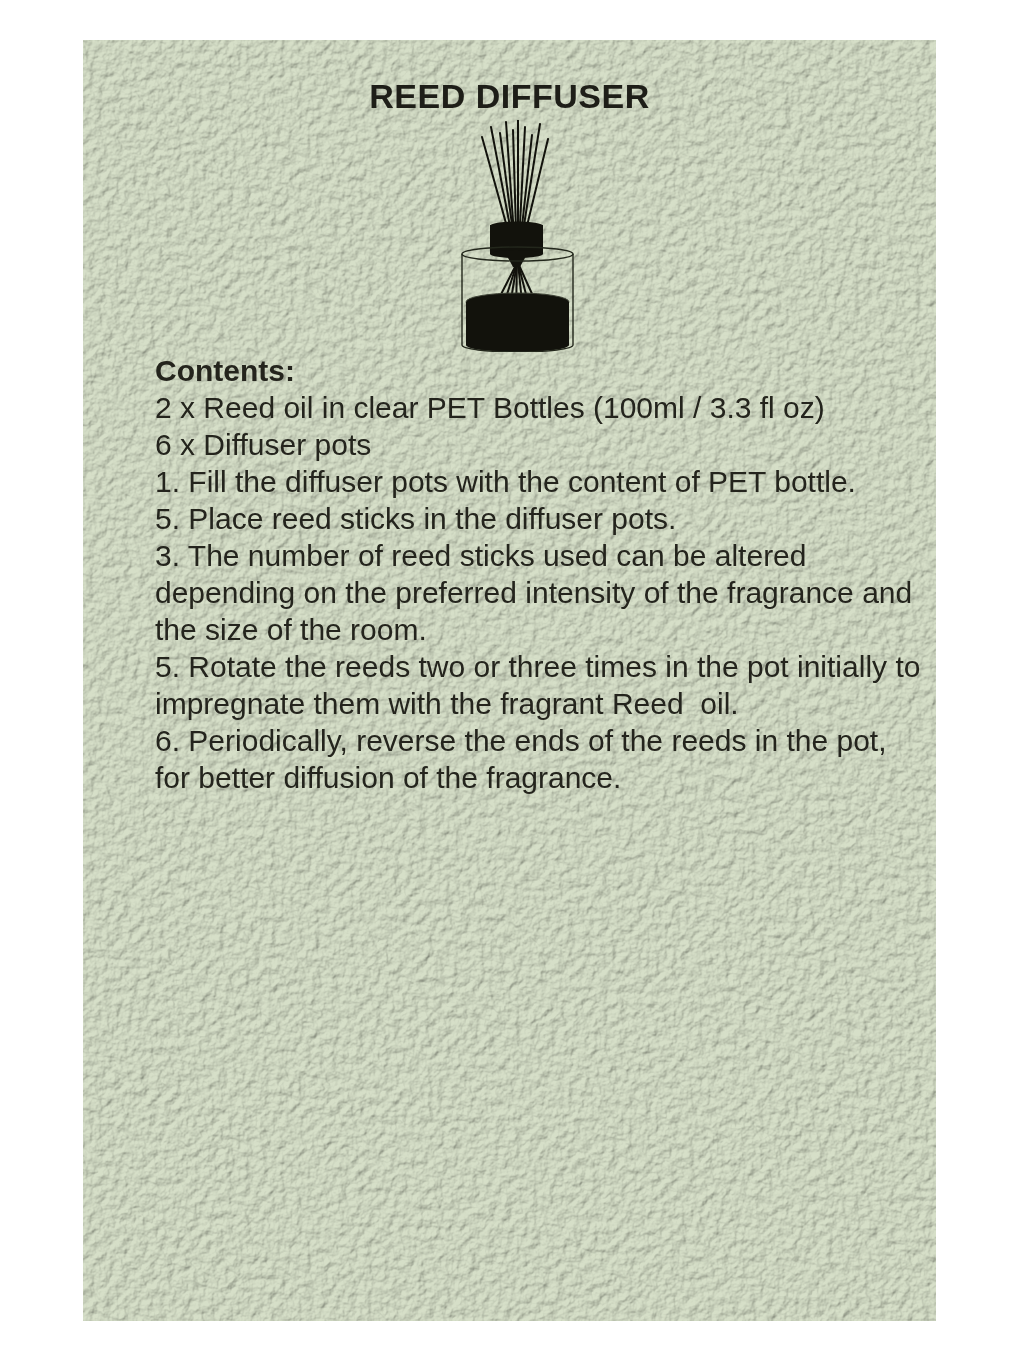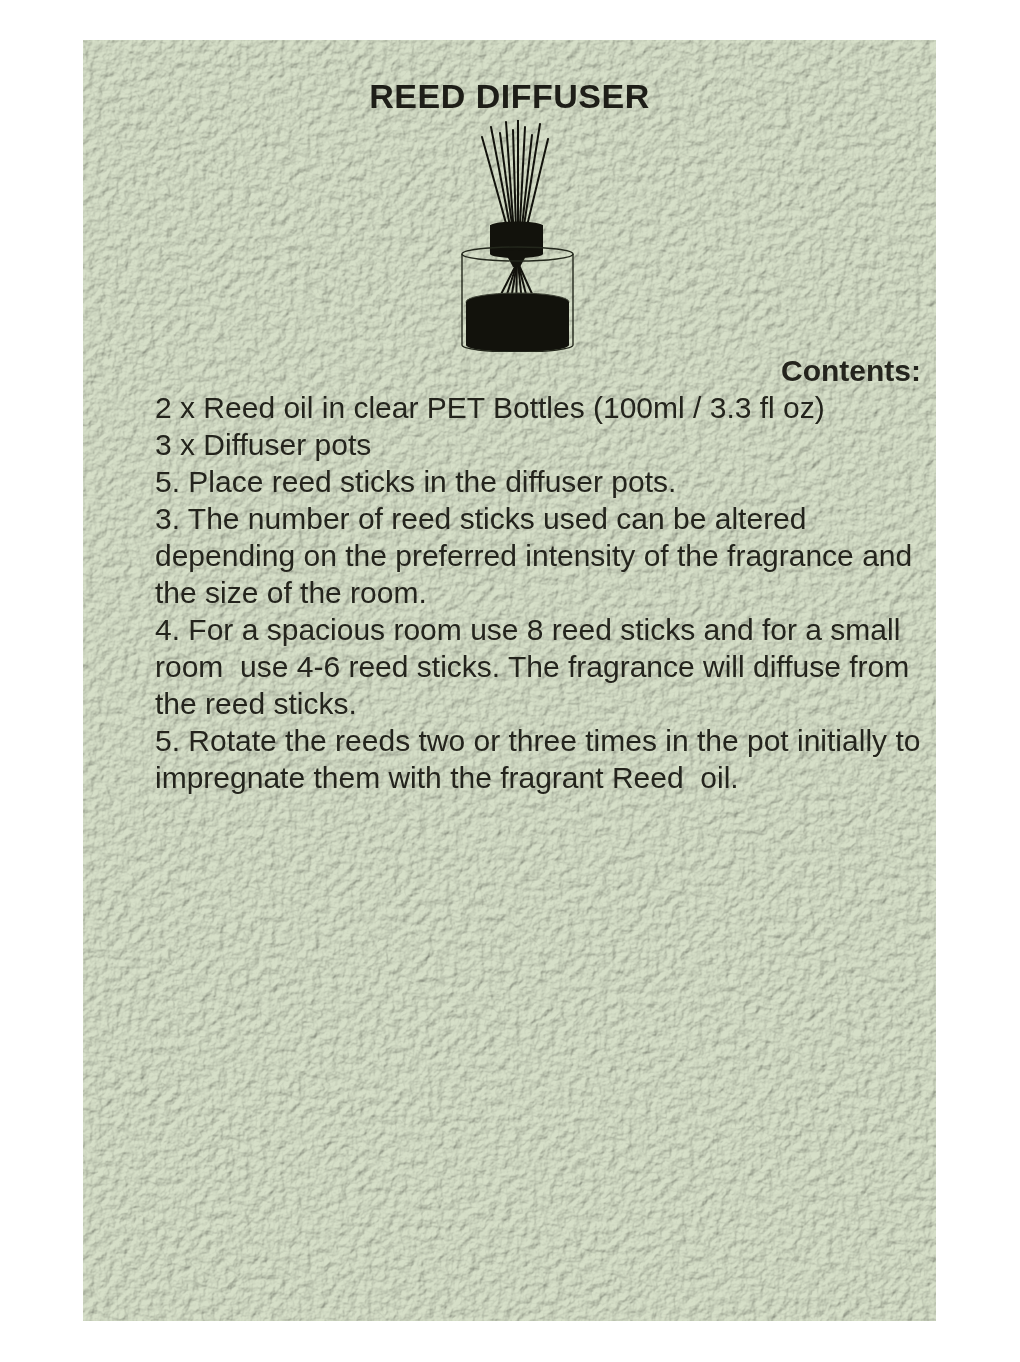--- a/index.html
+++ b/index.html
@@ -67,21 +67,20 @@
     font-size: 30px;
     line-height: 37px;
     color: #24241d;
   }
   .text p {
     margin: 0;
     white-space: pre-wrap;
   }
   .heading {
     font-weight: 700;
-    text-align: right;
   }
   .spaced {
     margin-top: 37px !important;
   }
   .footnote {
     margin-top: 37px !important;
   }
 </style>
 </head>
 <body>
@@ -147,24 +146,25 @@
           <ellipse cx="57.5" cy="134" rx="55.5" ry="7"></ellipse>
           <line x1="2" y1="134" x2="2" y2="225"></line>
           <line x1="113" y1="134" x2="113" y2="225"></line>
           <path d="M2,225 a55.5,7 0 0 0 111,0"></path>
         </g>
       </svg>
 
       <div class="text">
         <p class="heading">Contents:</p>
         <p>2 x Reed oil in clear PET Bottles (100ml / 3.3 fl oz)</p>
-        <p>3 x Diffuser pots</p>
+        <p>6 x Diffuser pots</p>
 
+        <p>1. Fill the diffuser pots with the content of PET bottle.</p>
         <p>5. Place reed sticks in the diffuser pots.</p>
         <p>3. The number of reed sticks used can be altered depending on the preferred intensity of the fragrance and the size of the room.</p>
-        <p>4. For a spacious room use 8 reed sticks and for a small room  use 4-6 reed sticks. The fragrance will diffuse from the reed sticks.</p>
         <p>5. Rotate the reeds two or three times in the pot initially to impregnate them with the fragrant Reed  oil.</p>
+        <p>6. Periodically, reverse the ends of the reeds in the pot, for better diffusion of the fragrance.</p>
 
       </div>
 
     </div>
   </div>
 </div>
 
 </body></html>

